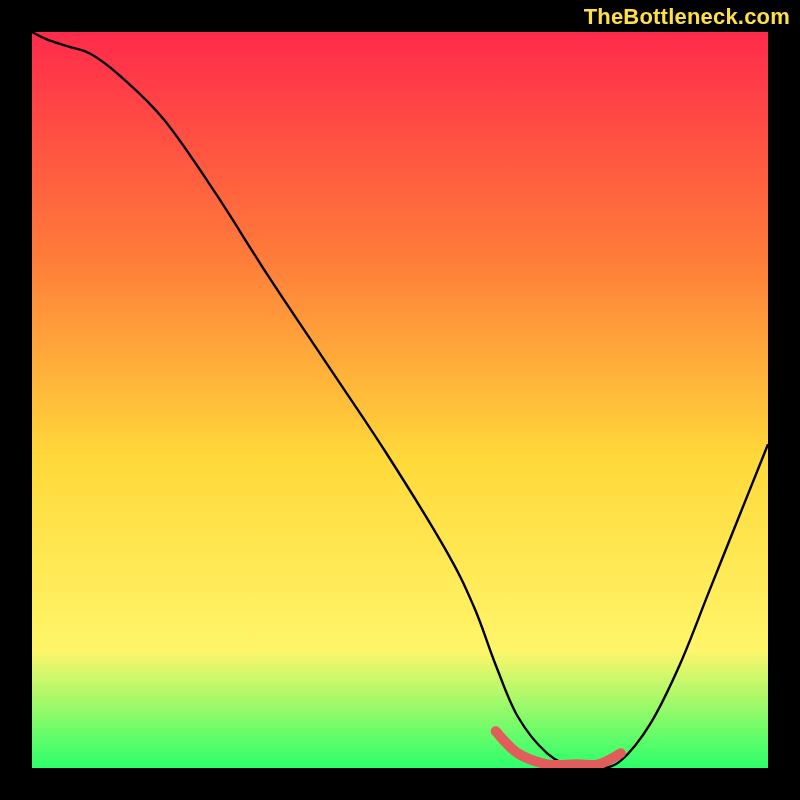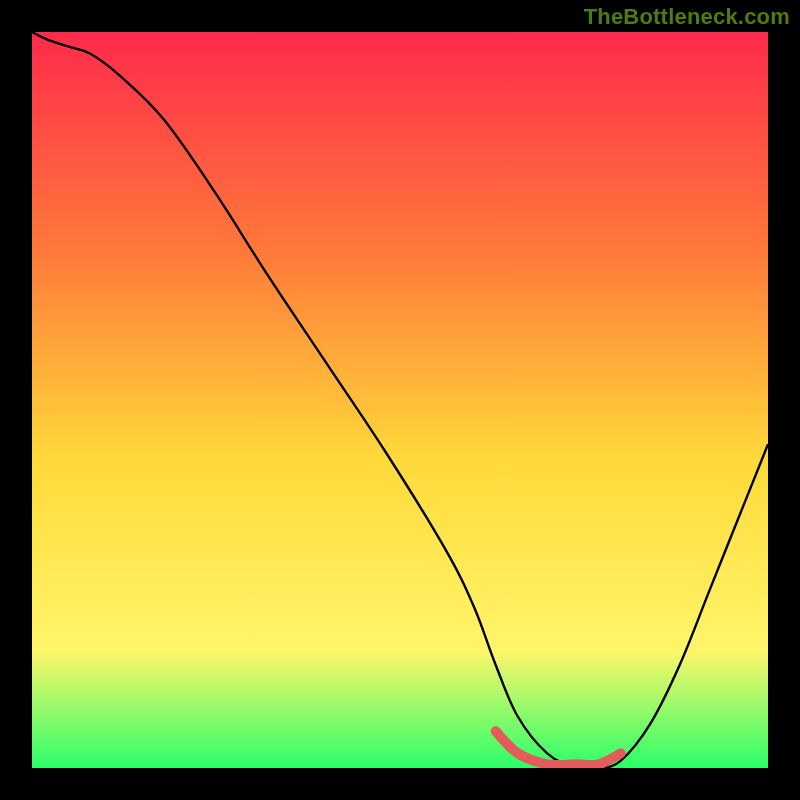--- a/index.html
+++ b/index.html
@@ -14,21 +14,21 @@
   .frame {
     position: relative;
     width: 800px;
     height: 800px;
     background: #000;
   }
   .watermark {
     position: absolute;
     top: 4px;
     right: 10px;
-    color: #4d7c0f;
+    color: #fde047;
     font-size: 22px;
     font-weight: 600;
     letter-spacing: 0.2px;
     z-index: 5;
   }
   .plot-wrap {
     position: absolute;
     left: 32px;
     top: 32px;
     width: 736px;

